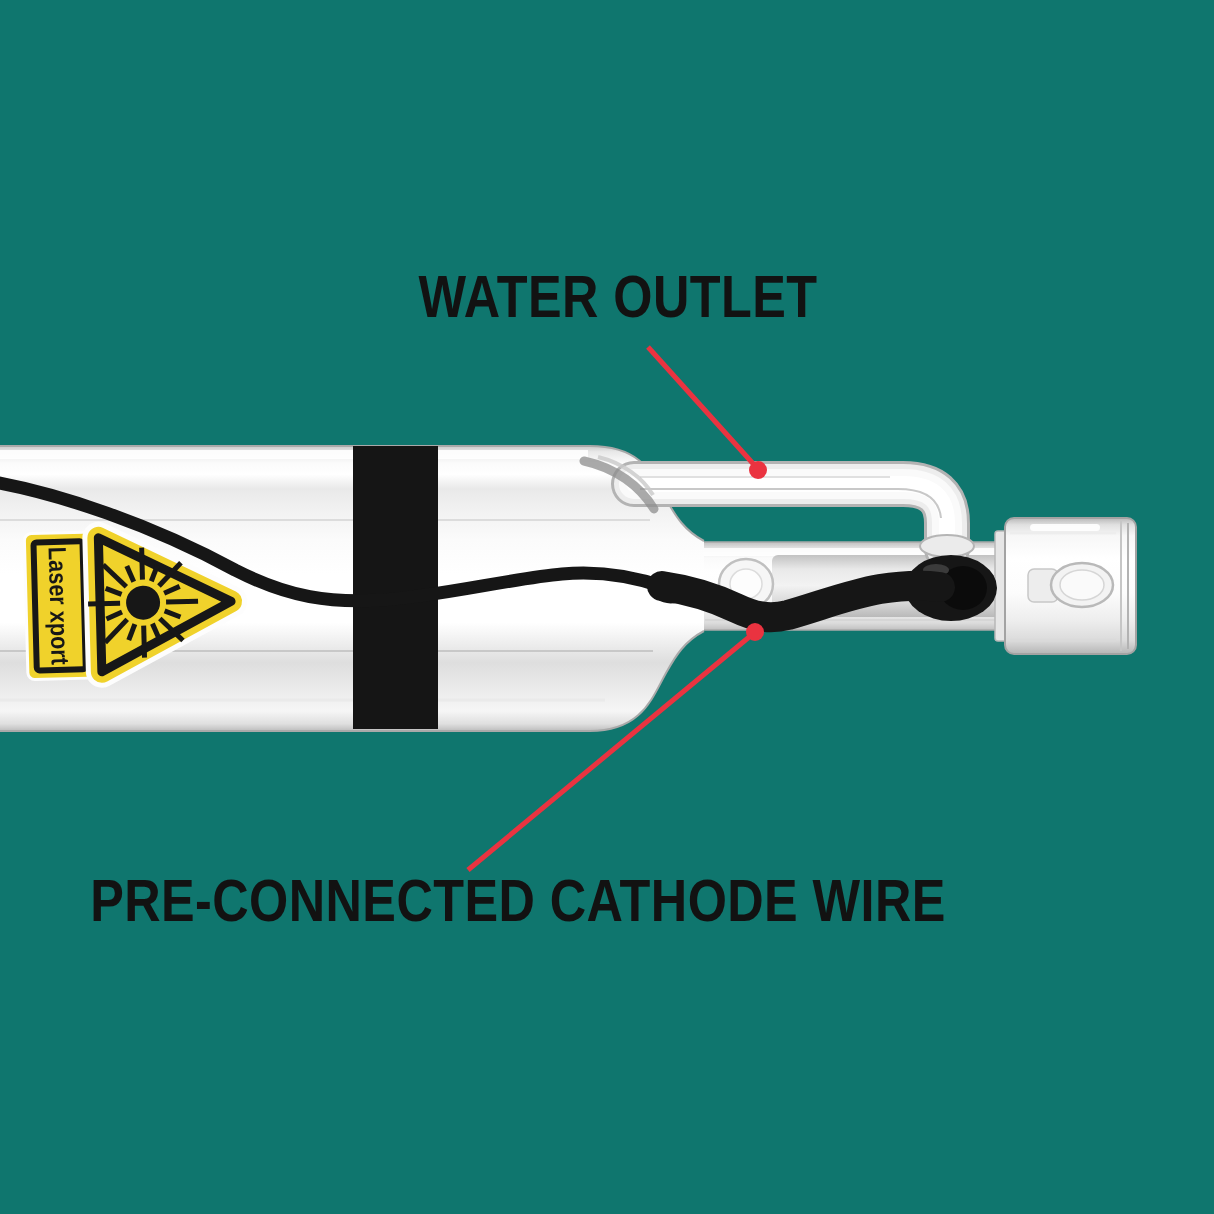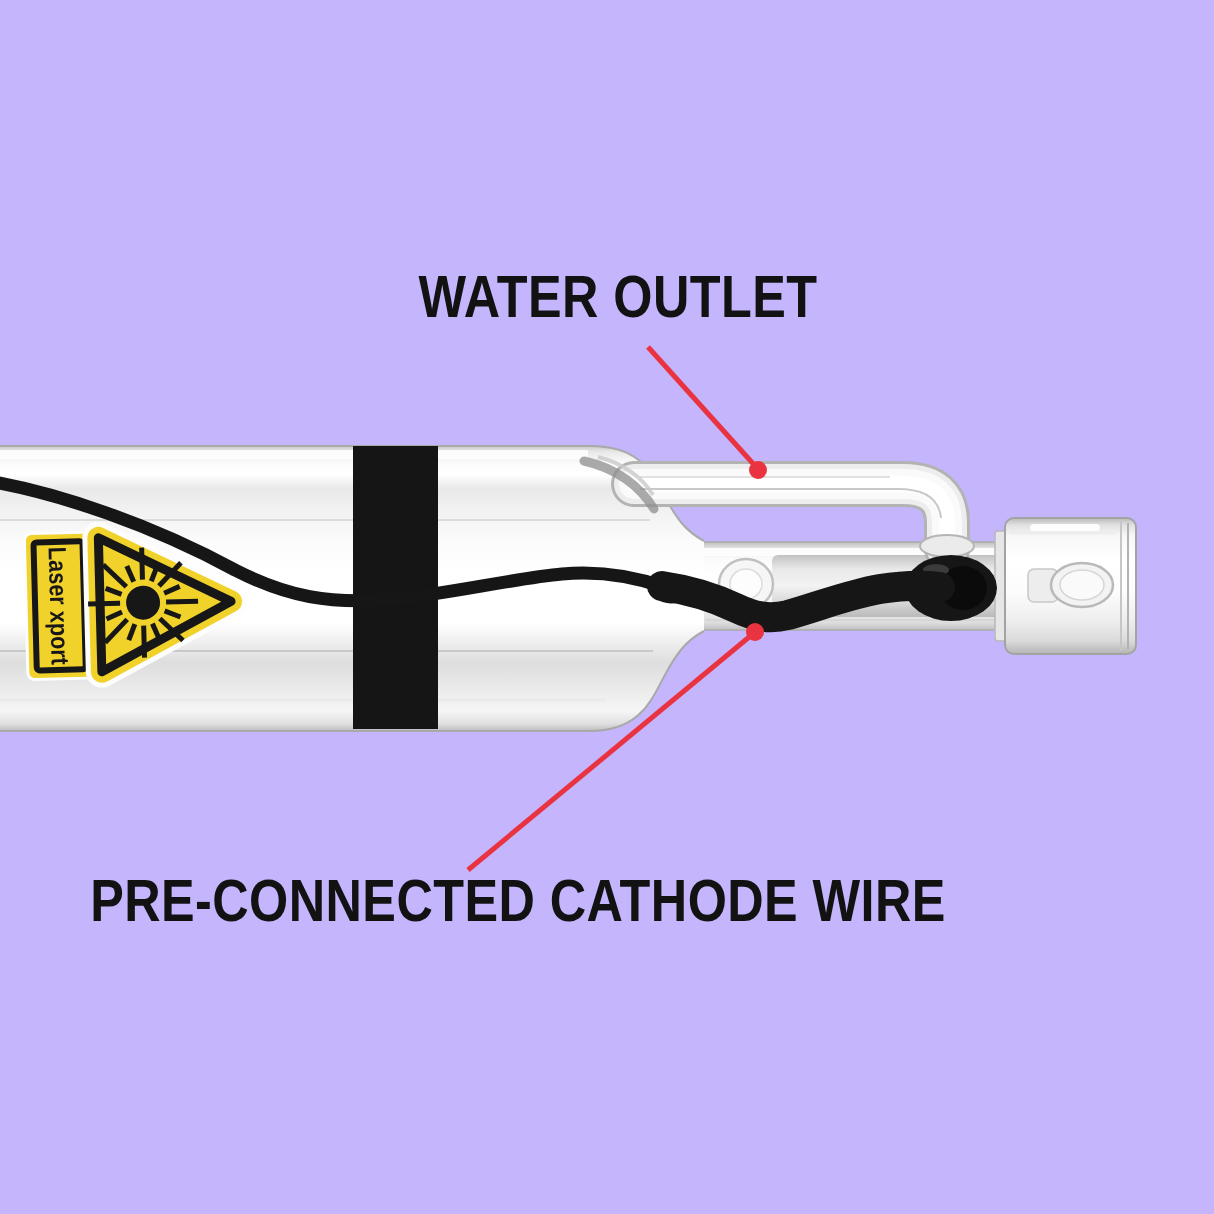--- a/index.html
+++ b/index.html
@@ -1,19 +1,19 @@
 <!DOCTYPE html>
 <html><head>
 <meta charset="utf-8">
 <style>
   html,body{margin:0;padding:0;background:#ffffff;}
   .stage{
     position:relative;
     width:1214px;height:1214px;
-    background:#c4b5fd;
+    background:#0f766e;
     overflow:hidden;
     font-family:"Liberation Sans", sans-serif;
   }
   .stage svg{position:absolute;left:0;top:0;}
   .callout-label{
     position:absolute;
     font-family:"Liberation Sans", sans-serif;
     font-weight:bold;
     font-size:60px;
     line-height:60px;

